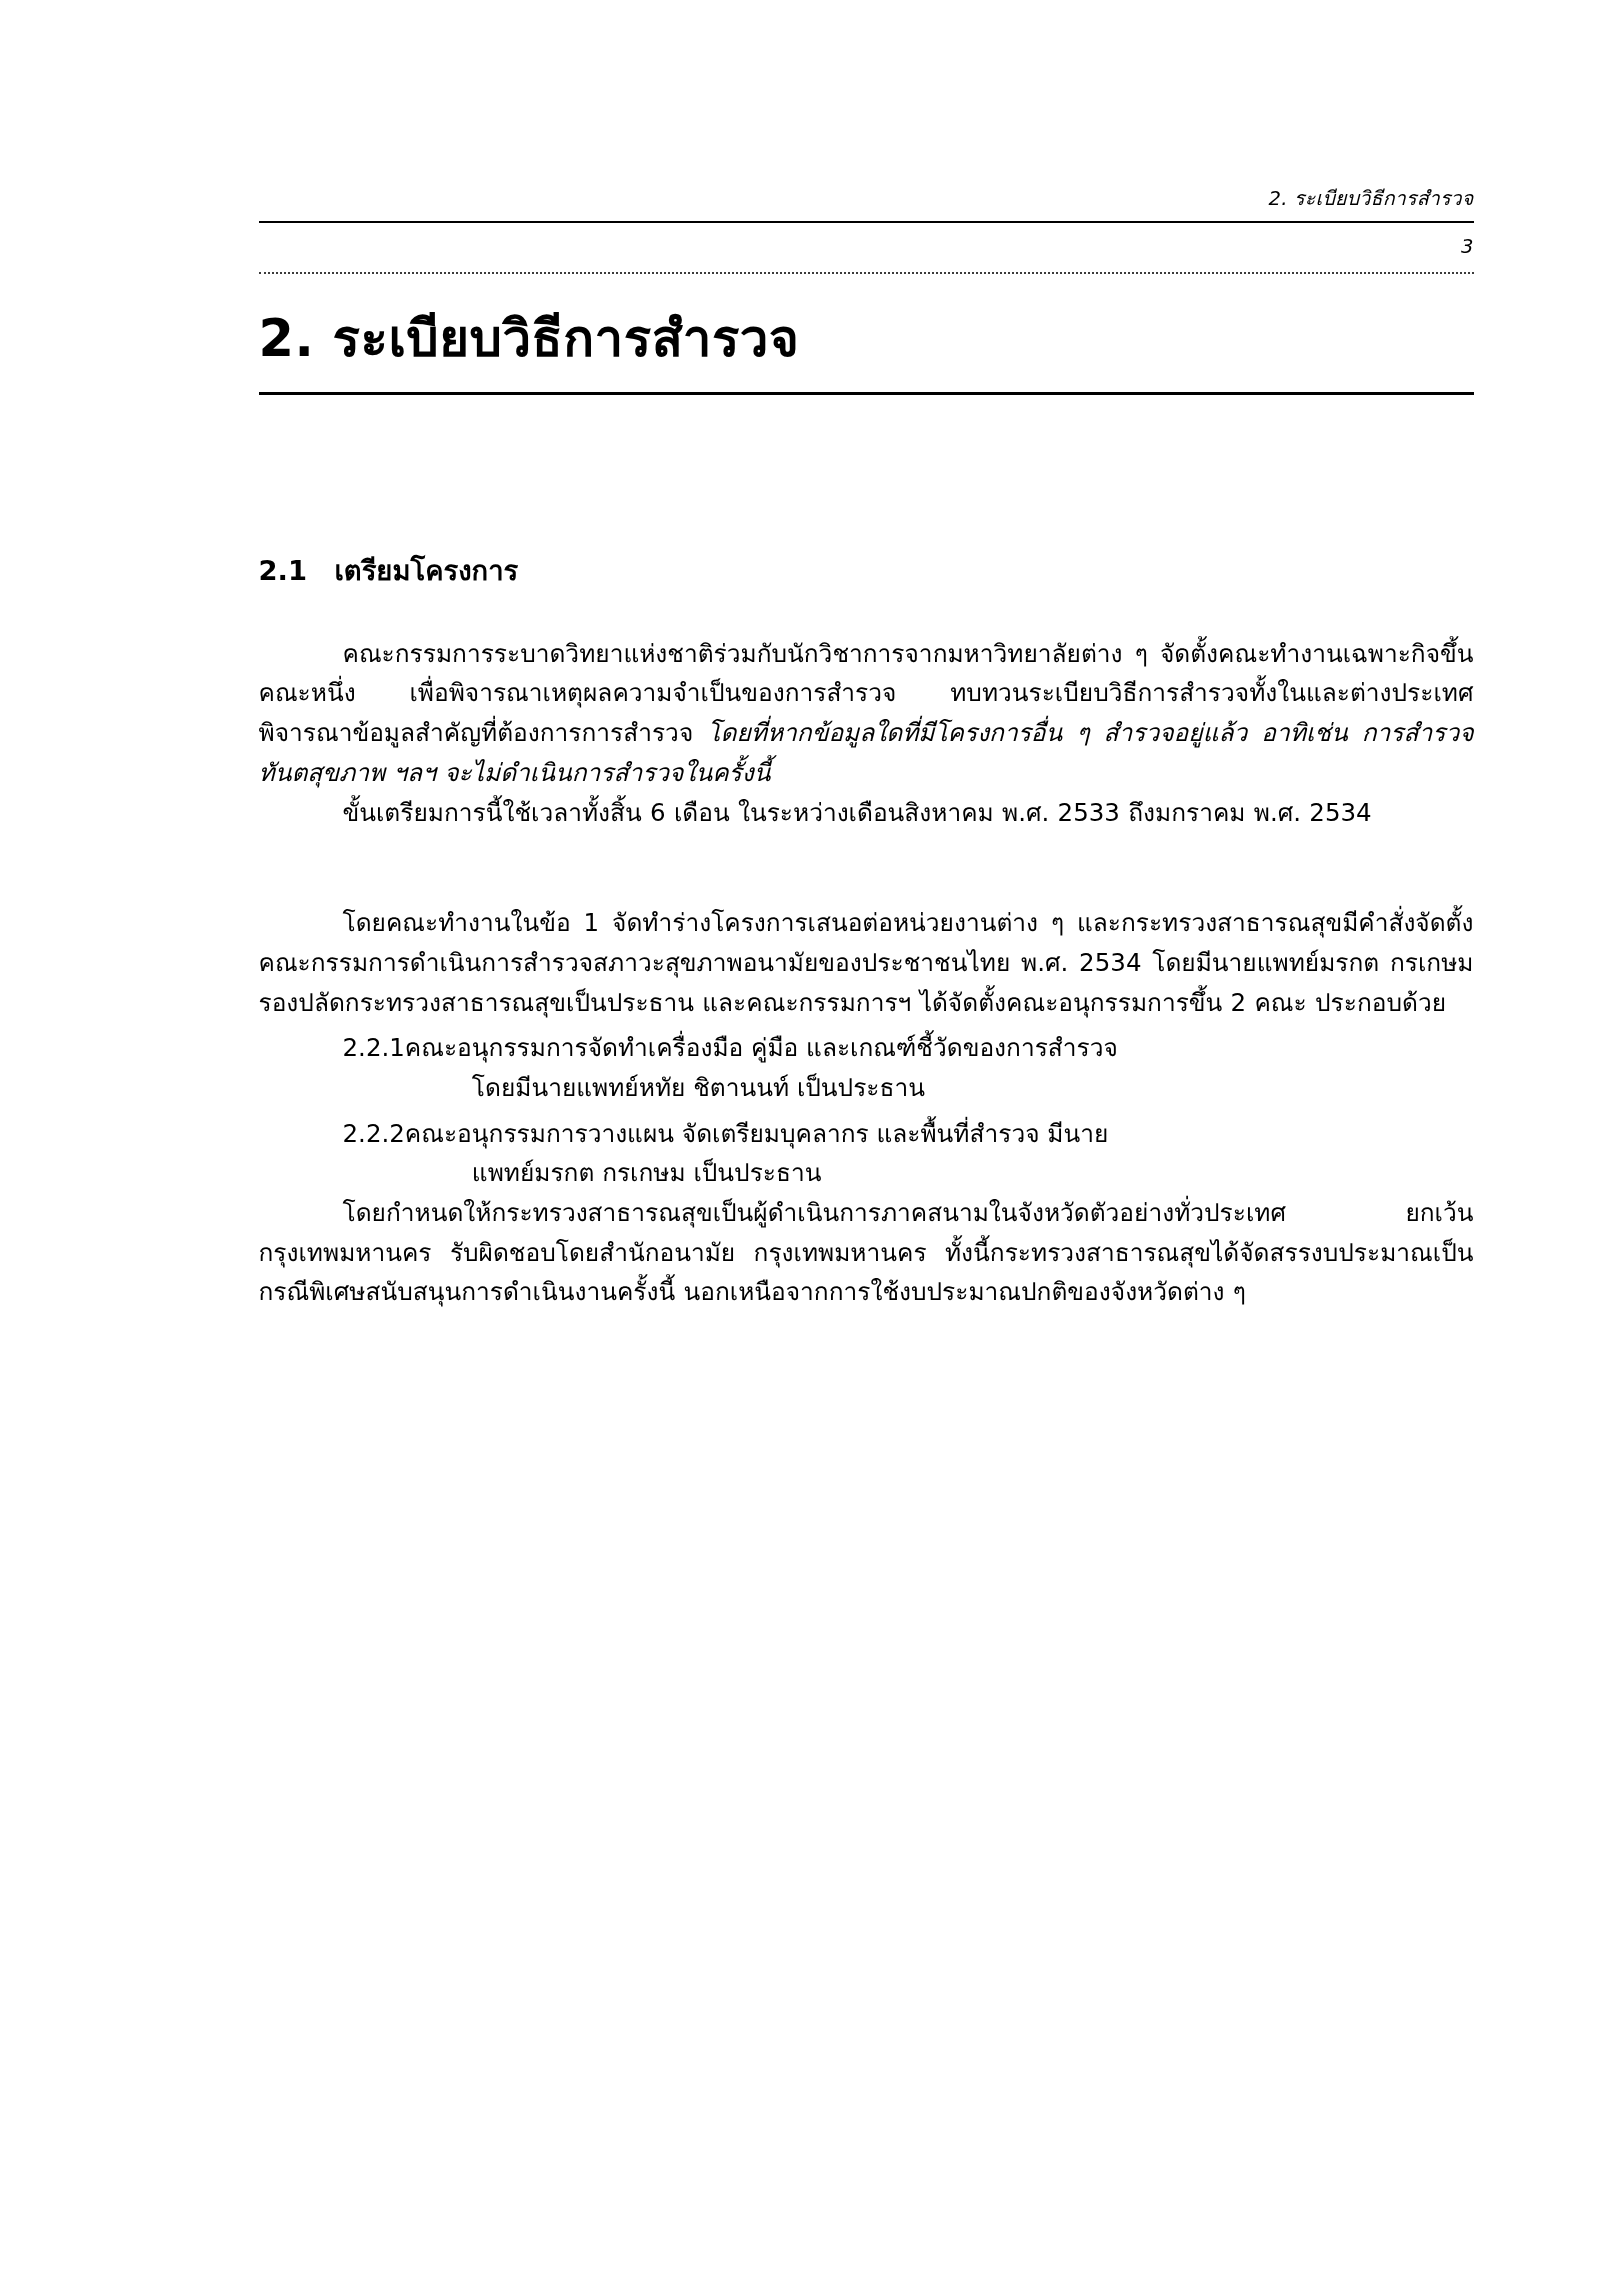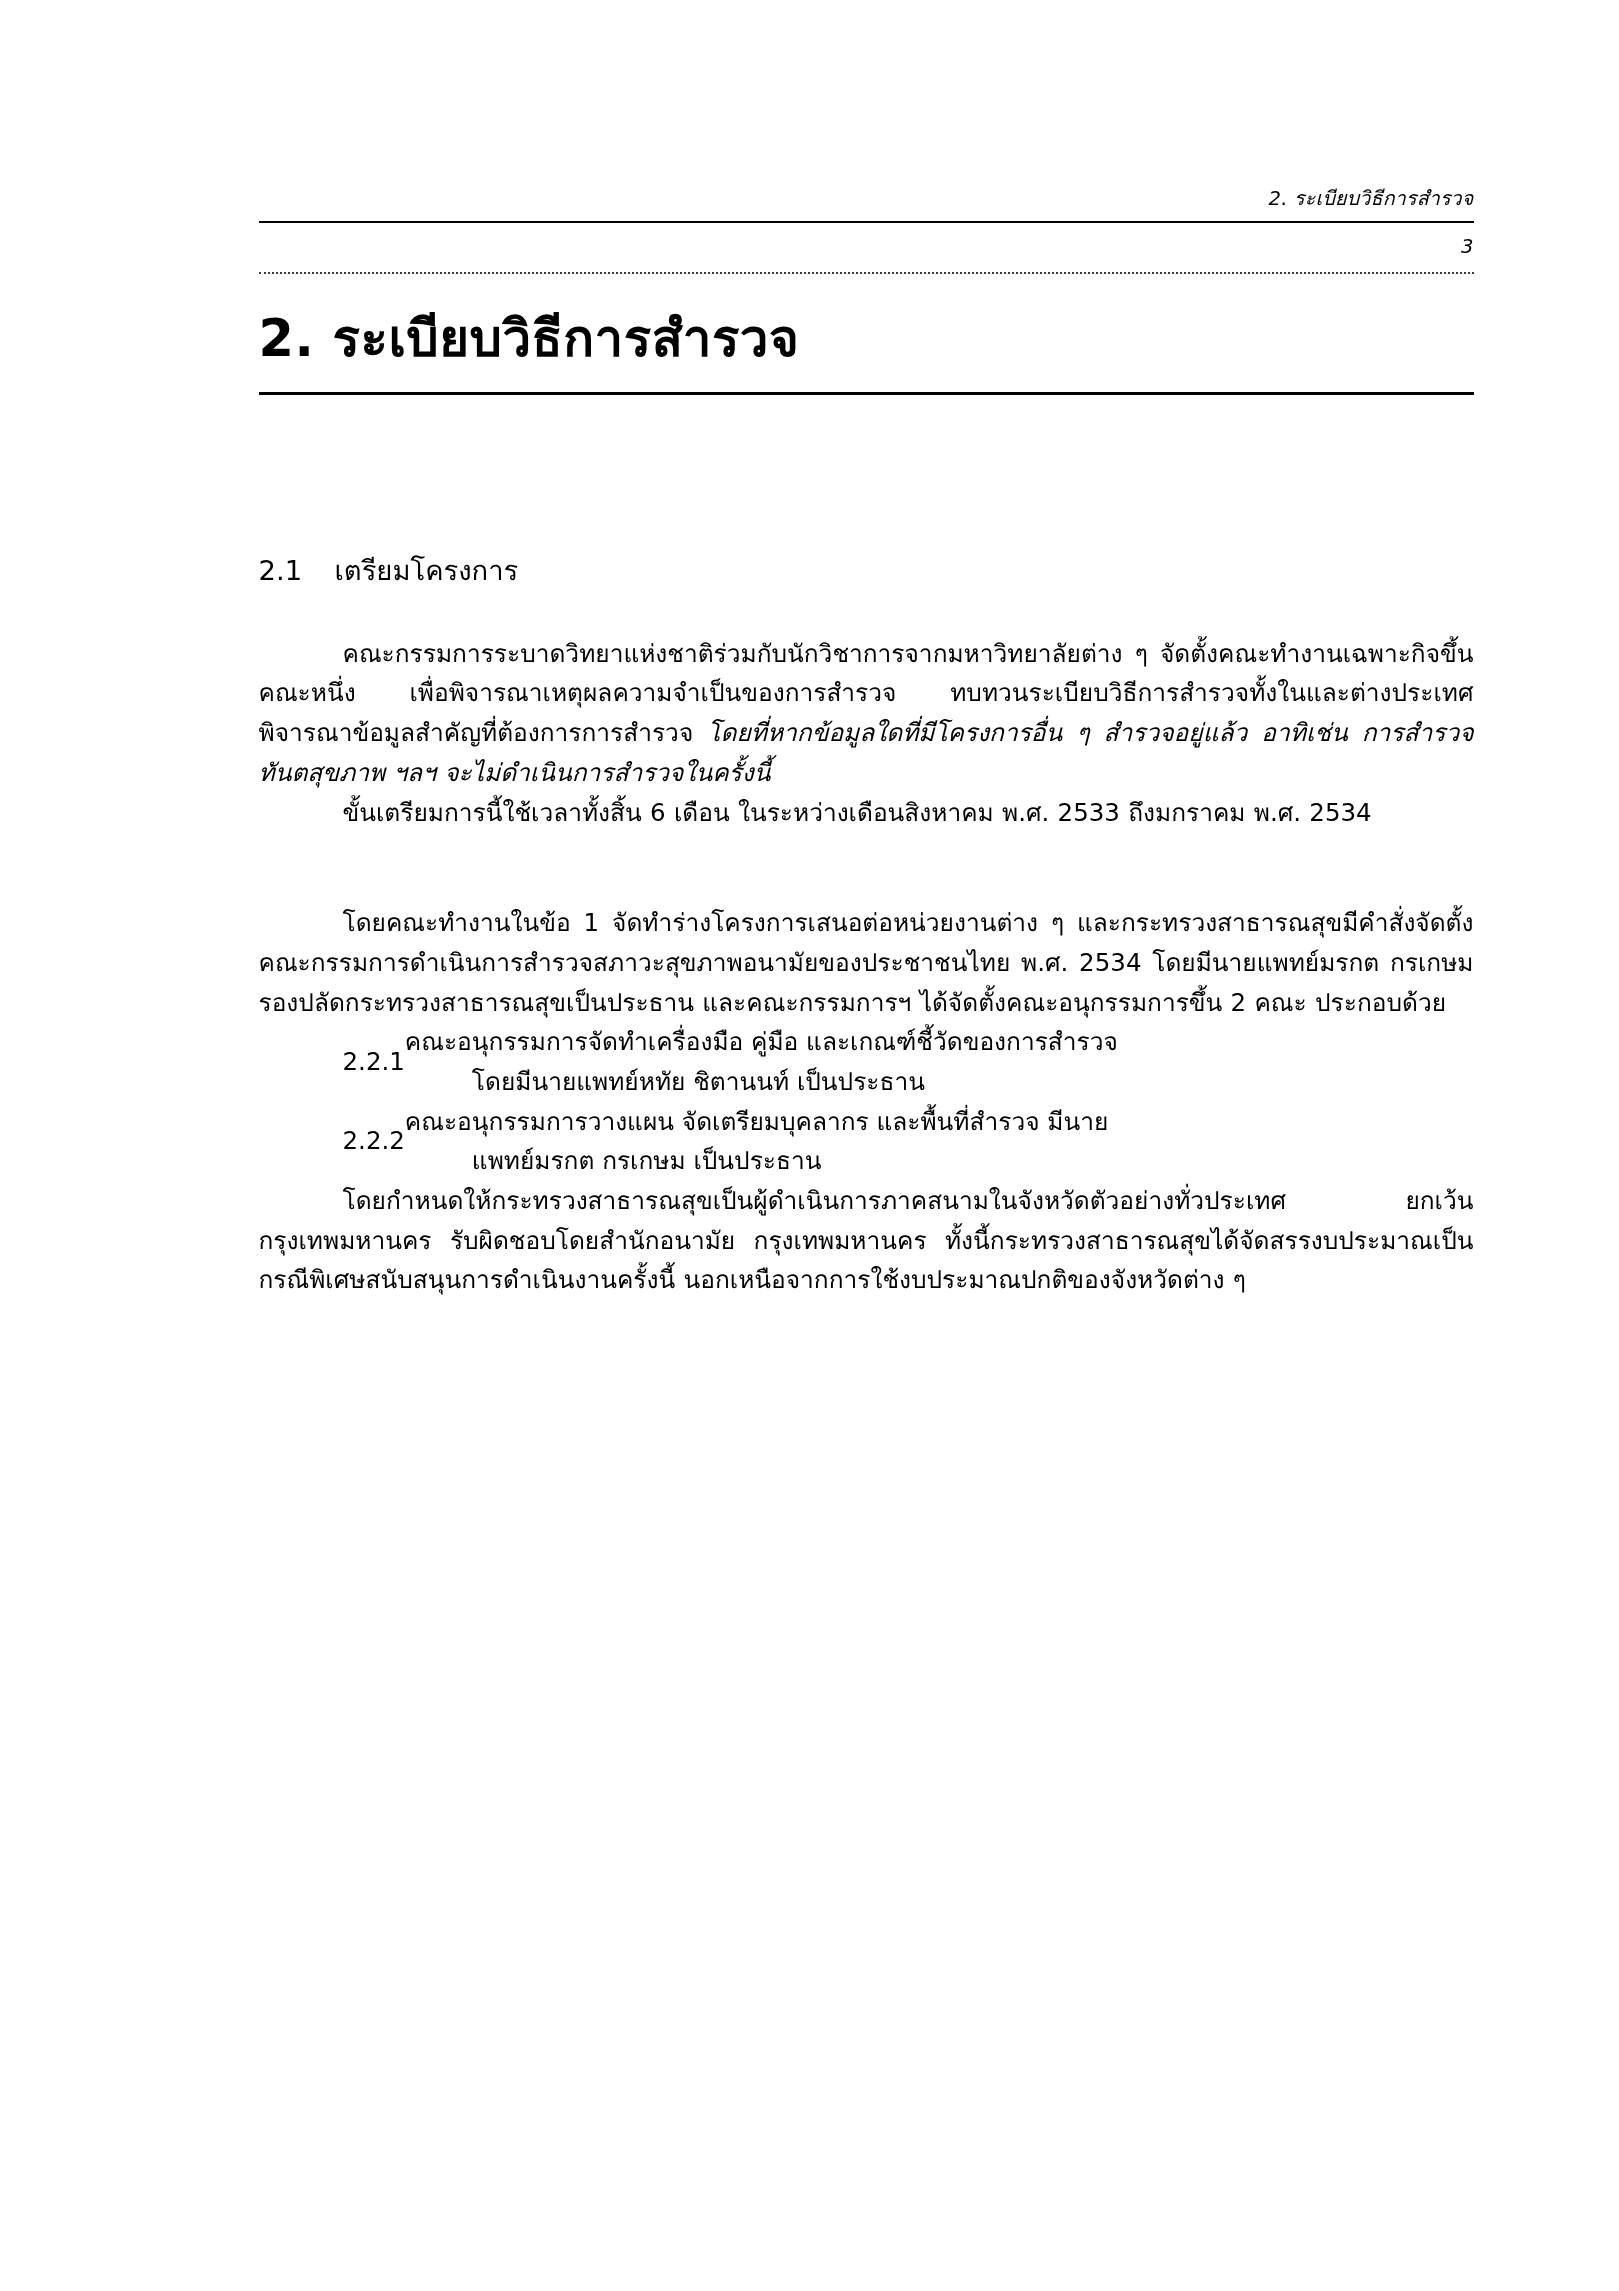--- a/index.html
+++ b/index.html
@@ -73,21 +73,21 @@
     width: 100%;
   }
 
   
   .section {
     margin-top: 0;
   }
   .sec-head {
     display: flex;
     font-size: 27.4px;
-    font-weight: normal;
+    font-weight: bold;
     line-height: 1.4;
   }
   .sec-num {
     width: 76px;
     flex: 0 0 76px;
   }
   .sec-title {
     flex: 1 1 auto;
   }
   .sec-1 { margin-top: 157px; }
@@ -103,22 +103,21 @@
   }
   p.first { margin-top: 43px; }
   .indent { display: inline-block; width: 84px; }
   .italic { font-style: italic; }
 
   
   .subitem {
     display: flex;
     font-size: 24.5px;
     line-height: 1.62;
-    margin-top: 0;
-    align-items: center;
+    margin-top: 6px;
   }
   .subitem .sub-num {
     flex: 0 0 106px;
     padding-left: 84px;
     box-sizing: border-box;
   }
   .subitem .sub-body {
     flex: 1 1 auto;
     text-align: justify;
   }

